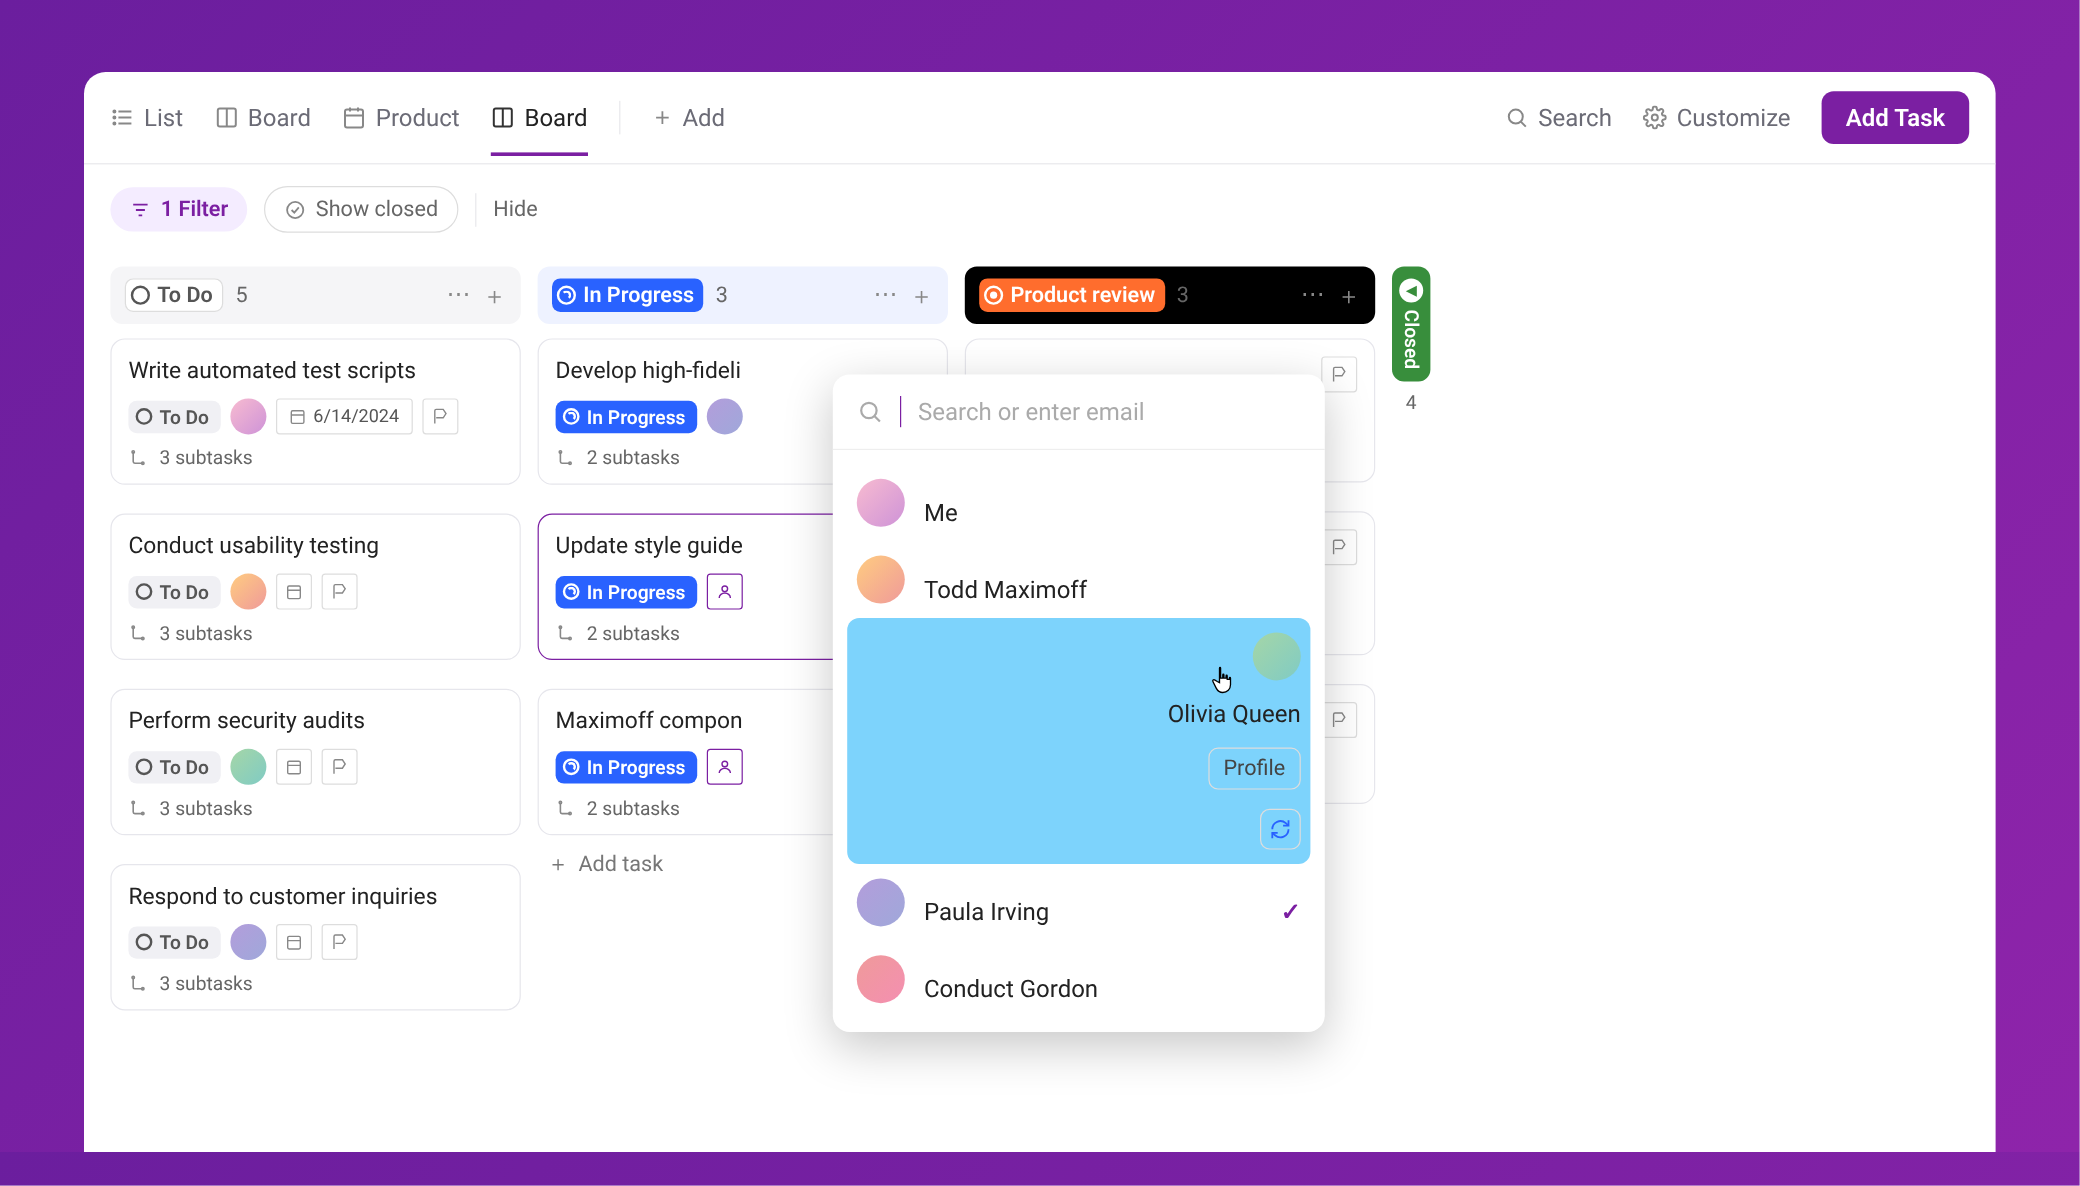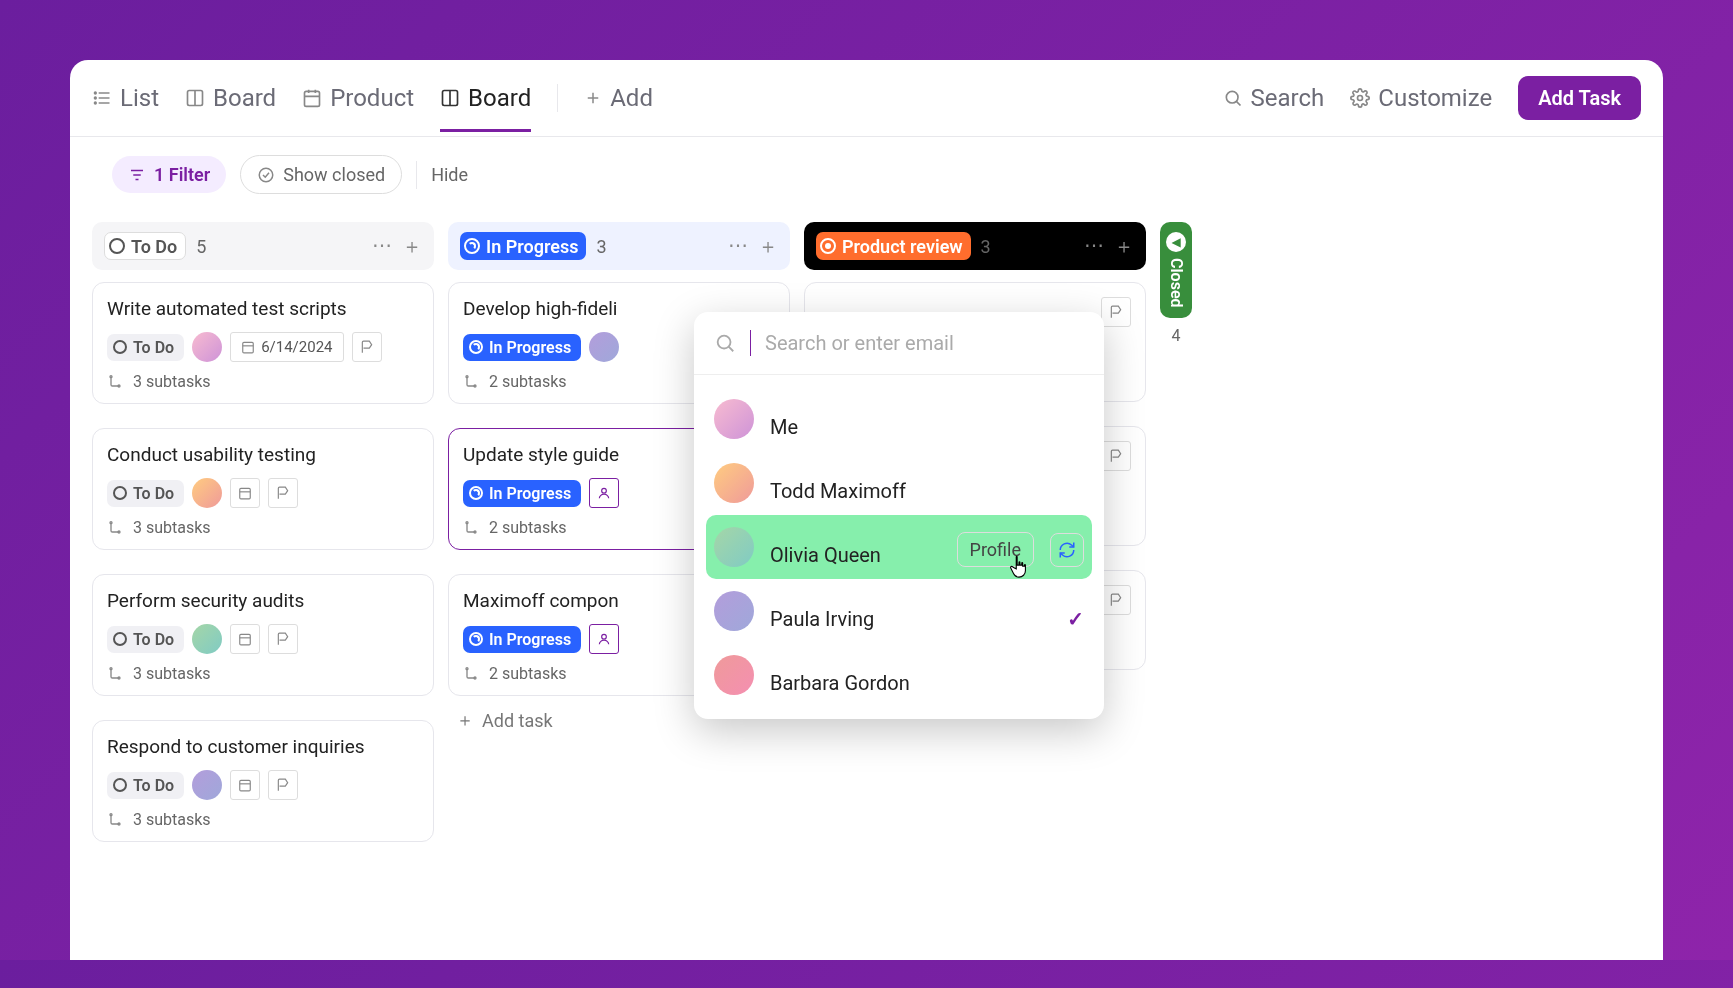--- a/index.html
+++ b/index.html
@@ -1,27 +1,27 @@
 <!DOCTYPE html>
 <html><head>
 <meta charset="utf-8">
 <style>
 * { margin: 0; padding: 0; box-sizing: border-box; font-family: -apple-system, BlinkMacSystemFont, 'Segoe UI', Roboto, sans-serif; }
 body { background: linear-gradient(135deg, #6b1e9e 0%, #8e24aa 100%); padding: 60px 70px 0; overflow: hidden; }
 .app-window { background: #fff; border-radius: 18px 18px 0 0; min-height: 900px; overflow: hidden; position: relative; }
 
 .header-nav { display: flex; align-items: center; padding: 16px 22px; border-bottom: 1px solid #e8e8ec; gap: 26px; }
-.nav-item { display: flex; align-items: center; gap: 8px; color: #6b6b76; font-size: 24px; cursor: pointer; }
+.nav-item { display: flex; align-items: center; gap: 8px; color: #6b6b76; font-size: 20px; cursor: pointer; }
 .nav-item.active { color: #222; position: relative; }
 .nav-item.active::after { content: ""; position: absolute; left: 0; right: 0; bottom: -20px; height: 3px; background: #7b1fa2; }
 .nav-divider { width: 1px; height: 28px; background: #e8e8ec; }
 .header-right { margin-left: auto; display: flex; align-items: center; gap: 26px; }
 .btn-primary { background: #7b1fa2; color: #fff; padding: 10px 20px; border-radius: 10px; font-size: 20px; font-weight: 600; cursor: pointer; }
 
-.filter-bar { display: flex; align-items: center; padding: 18px 22px; gap: 14px; margin-left: 20px; }
+.filter-bar { display: flex; align-items: center; padding: 18px 22px; gap: 14px; }
 .filter-pill { display: inline-flex; align-items: center; gap: 8px; padding: 8px 16px; border-radius: 999px; font-size: 18px; cursor: pointer; }
 .filter-pill.filter-1 { background: #f4ecff; color: #7b1fa2; font-weight: 600; }
 .filter-pill.show-closed { border: 1px solid #ddd; color: #666; }
 .filter-bar .bar-divider { width: 1px; height: 28px; background: #e8e8ec; }
 .hide-text { color: #666; font-size: 18px; cursor: pointer; }
 
 .board-area { display: flex; gap: 14px; padding: 10px 22px 0; }
 .column { width: 342px; }
 .column-header { display: flex; align-items: center; gap: 10px; padding: 10px 12px; border-radius: 10px; }
 .col-todo .column-header { background: #f5f5f7; }
@@ -62,21 +62,21 @@
 .closed-column .cc-text{writing-mode:vertical-rl;font-size:16px;font-weight:600;}
 .closed-count{color:#666;font-size:16px;margin-top:8px;text-align:center;}
 
 .assignee-popover { position:absolute; left:624px; top:252px; width:410px; background:#fff; border-radius:14px; box-shadow:0 12px 40px rgba(0,0,0,0.22); z-index:50; }
 .pop-search { display:flex; align-items:center; gap:14px; padding:18px 20px; border-bottom:1px solid #eee; }
 .pop-search input { border:0; outline:0; font-size:20px; color:#b91c1c; flex:1; }
 .pop-search input::placeholder{color:#aaa;}
 .pop-caret { width:1px; height:26px; background:#7b1fa2; }
 .pop-list { padding:12px 0; }
 .pop-item { display:flex; align-items:flex-end; gap:16px; padding:12px 20px; cursor:pointer; }
-.pop-item.hovered { background:#86efac; border-radius:10px; margin:0 12px; padding:12px 8px 12px 8px; }
+.pop-item.hovered { background:#7dd3fc; border-radius:10px; margin:0 12px; padding:12px 8px 12px 8px;flex-direction:column; }
 .pop-avatar{width:40px;height:40px;border-radius:50%;}
 .pop-name{font-size:20px;color:#222;flex:1;}
 .profile-btn{border:1px solid #ddd;border-radius:8px;padding:6px 12px;font-size:18px;color:#444;cursor:pointer;}
 .sync-btn{width:34px;height:34px;border:1px solid #ddd;border-radius:8px;display:inline-flex;align-items:center;justify-content:center;color:#2962ff;cursor:pointer;}
 .check-ic{color:#7b1fa2;font-size:20px;font-weight:bold;}
 .cursor-hand{position:absolute;left:938px;top:494px;font-size:20px;z-index:60;pointer-events:none;}
 
 svg{display:block;}
 </style>
 </head>
@@ -491,21 +491,21 @@
             </svg>
           </span>
         </div>
         <div class="pop-item">
           <span class="pop-avatar avatar av-4"></span>
           <span class="pop-name">Paula Irving</span>
           <span class="check-ic">✓</span>
         </div>
         <div class="pop-item">
           <span class="pop-avatar avatar av-5"></span>
-          <span class="pop-name">Barbara Gordon</span>
+          <span class="pop-name">Conduct Gordon</span>
         </div>
       </div>
   </div>
 
   <div class="cursor-hand">
     <svg width="22" height="26" viewBox="0 0 24 28" fill="#fff" stroke="#000" stroke-width="1.2">
       <path d="M9 3 C9 2 10 2 10 3 L10 12 L12 12 L12 9 C12 8 13 8 13 9 L13 12 L15 12 L15 10 C15 9 16 9 16 10 L16 13 L18 13 L18 12 C18 11 19 11 19 12 L19 18 C19 22 16 25 12 25 C9 25 7 23 6 21 L3 15 C2.5 14 3.5 13 4.5 13.5 L7 15 L9 16 Z"></path>
     </svg>
   </div>
 

